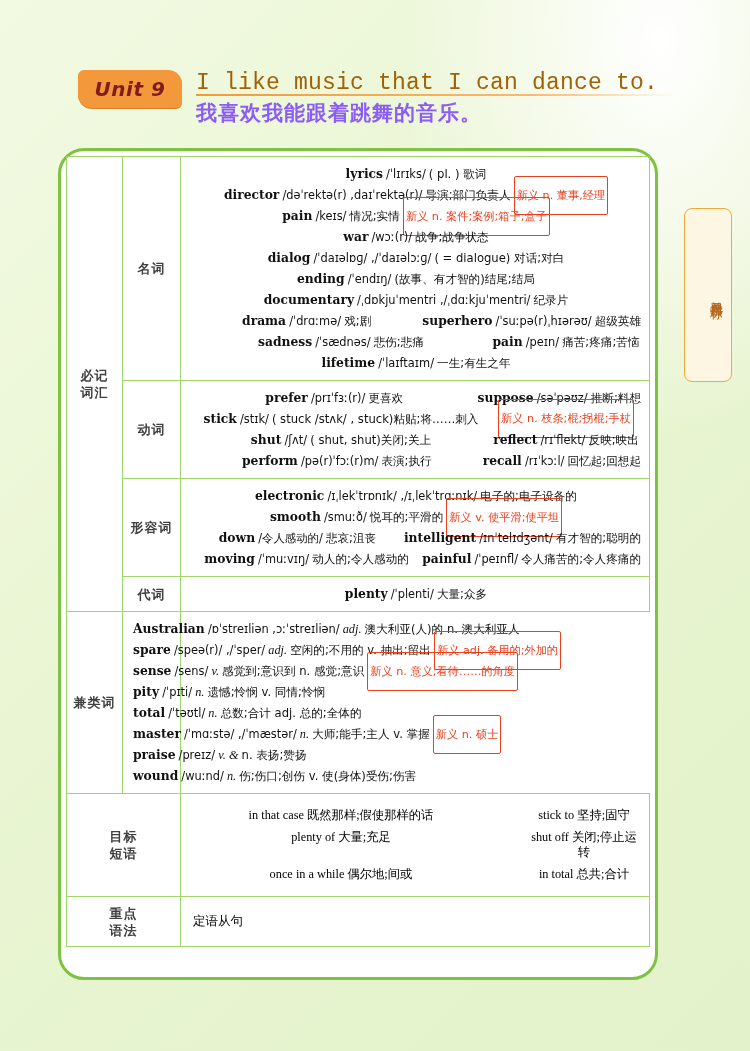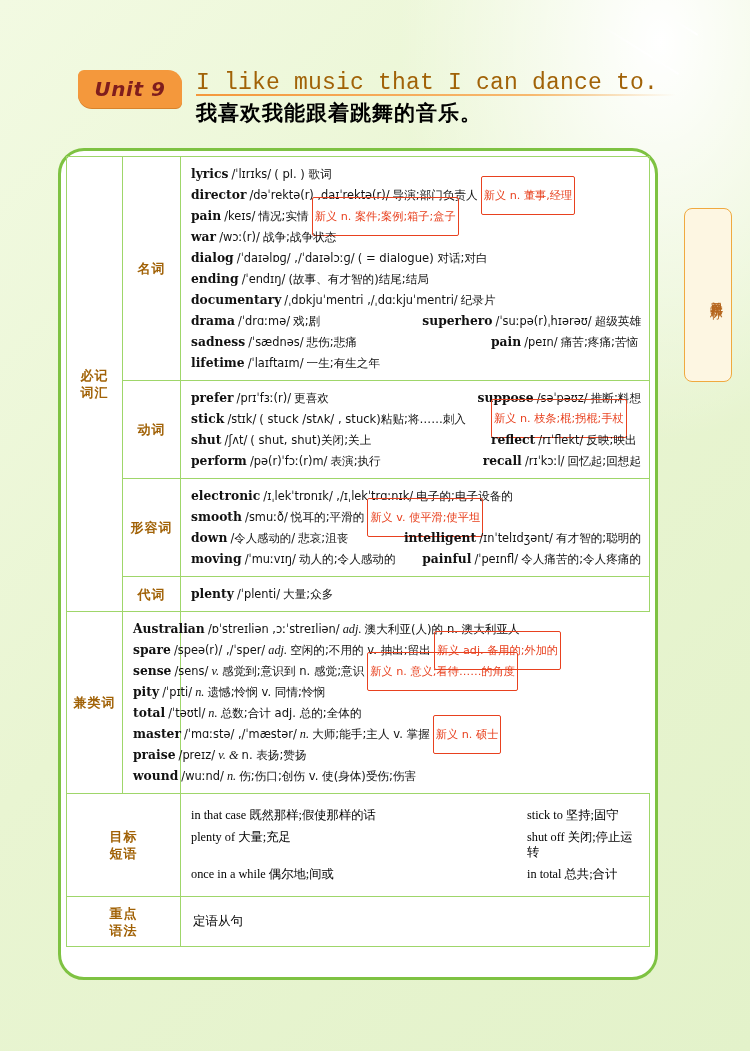--- a/index.html
+++ b/index.html
@@ -76,21 +76,21 @@
     left: 118px; top: 32px;
     width: 480px; height: 2px;
     background: linear-gradient(90deg, #f4983c 0%, #f7b96f 70%, rgba(247,185,111,0) 100%);
   }
   .title-cn {
     position: absolute;
     left: 118px; top: 37px;
     font-family: "DejaVu Sans", sans-serif;
     font-weight: bold;
     font-size: 21px;
-    color: #000000;
+    color: #8b5cf6;
     letter-spacing: 1px;
   }
 
   
   .side-tab {
     position: absolute;
     right: 18px; top: 208px;
     width: 34px;
     padding: 10px 6px 12px 6px;
     background: #fdf6e2;
@@ -136,28 +136,29 @@
     padding: 0;
   }
   .col-a { width: 56px; }
   .col-b { width: 58px; }
 
   .vlabel {
     text-align: center;
     font-family: "DejaVu Sans", sans-serif;
     font-weight: bold;
     font-size: 13px;
-    color: #a16207;
+    color: #404040;
     line-height: 17px;
     letter-spacing: 1px;
   }
   .vlabel .l2 { display: block; }
 
   .cell-content {
     padding: 7px 8px 7px 10px;
+    text-align: center;
   }
   .entry {
     font-size: 12.3px;
     line-height: 15px;
     color: #111111;
     margin: 5px 0;
     font-family: "Liberation Serif", serif;
     white-space: nowrap;
   }
   .entry:first-child { margin-top: 2px; }

